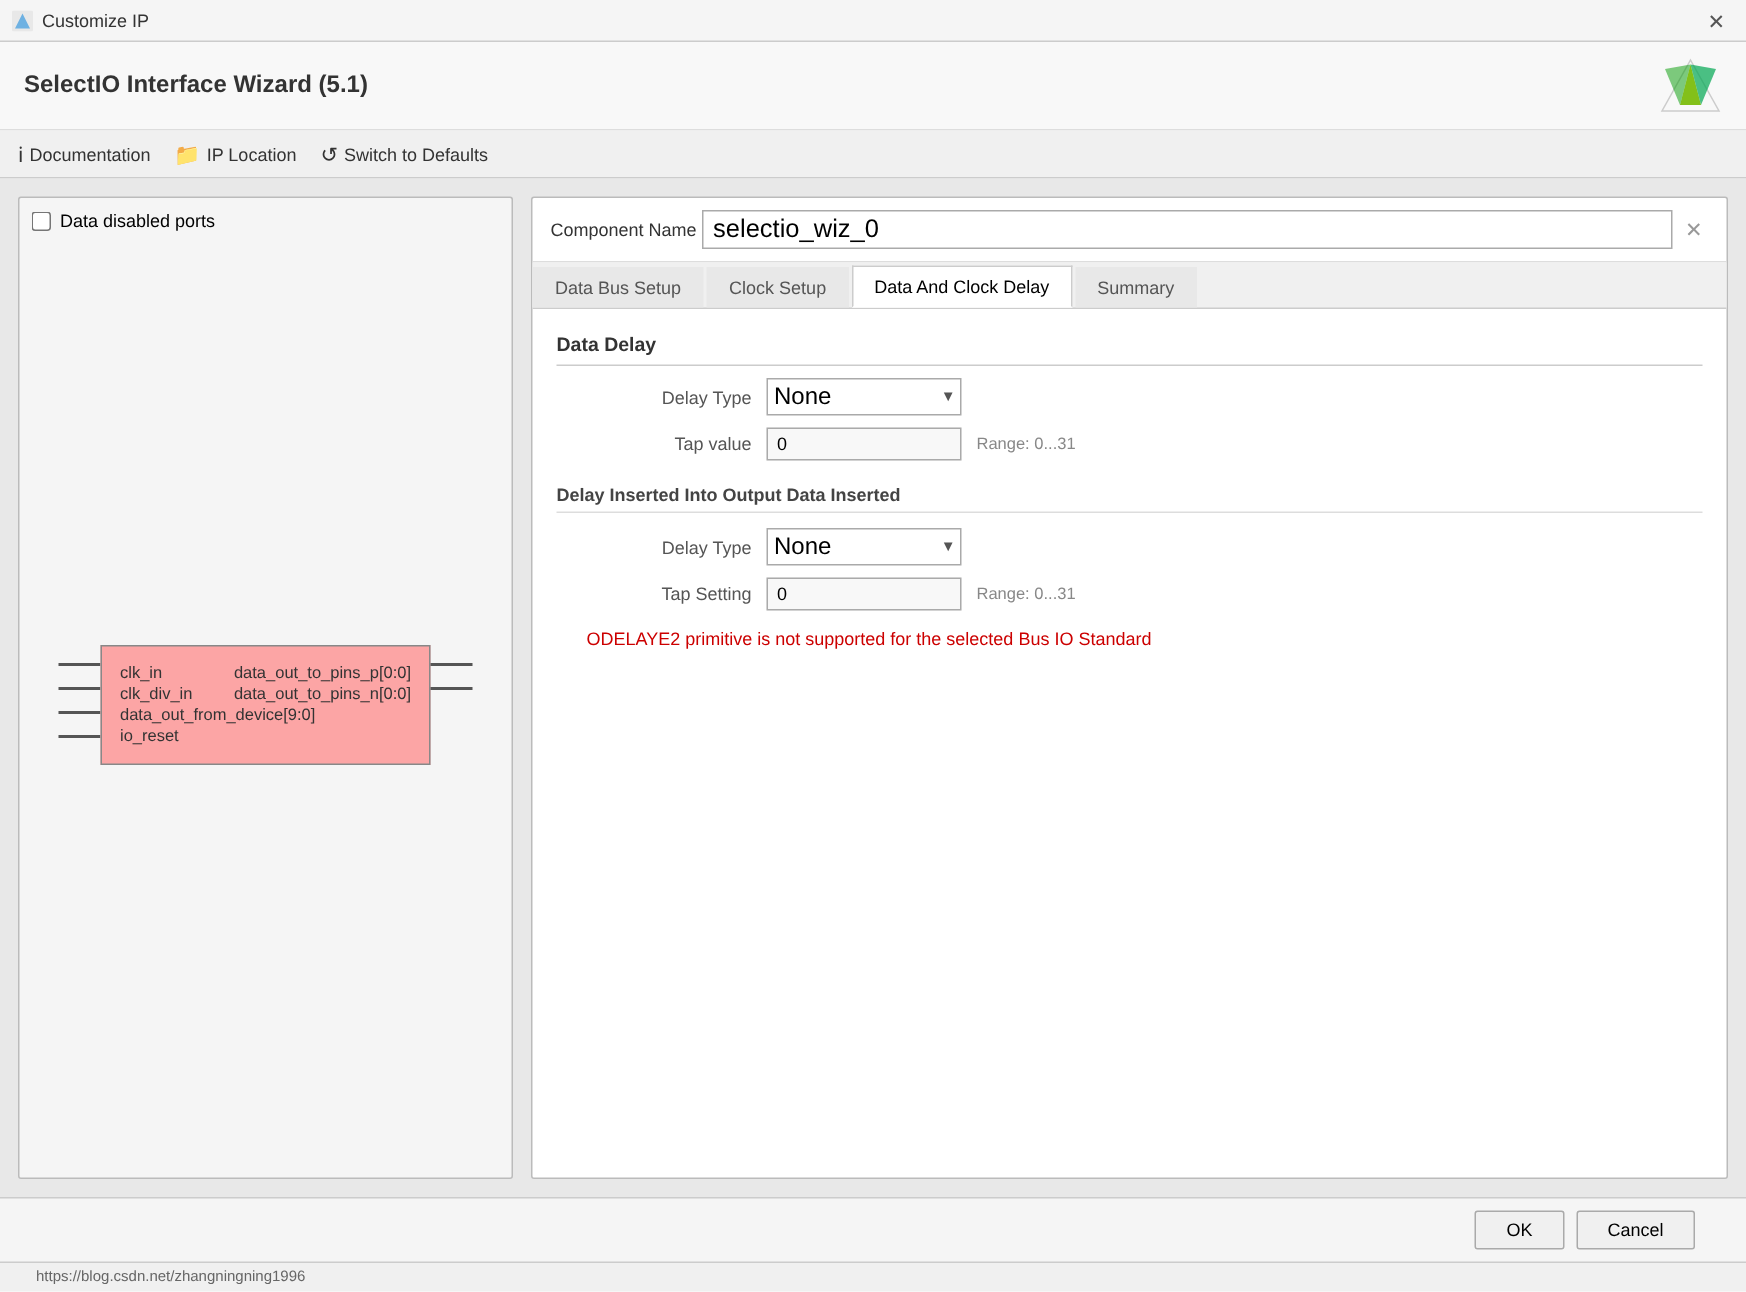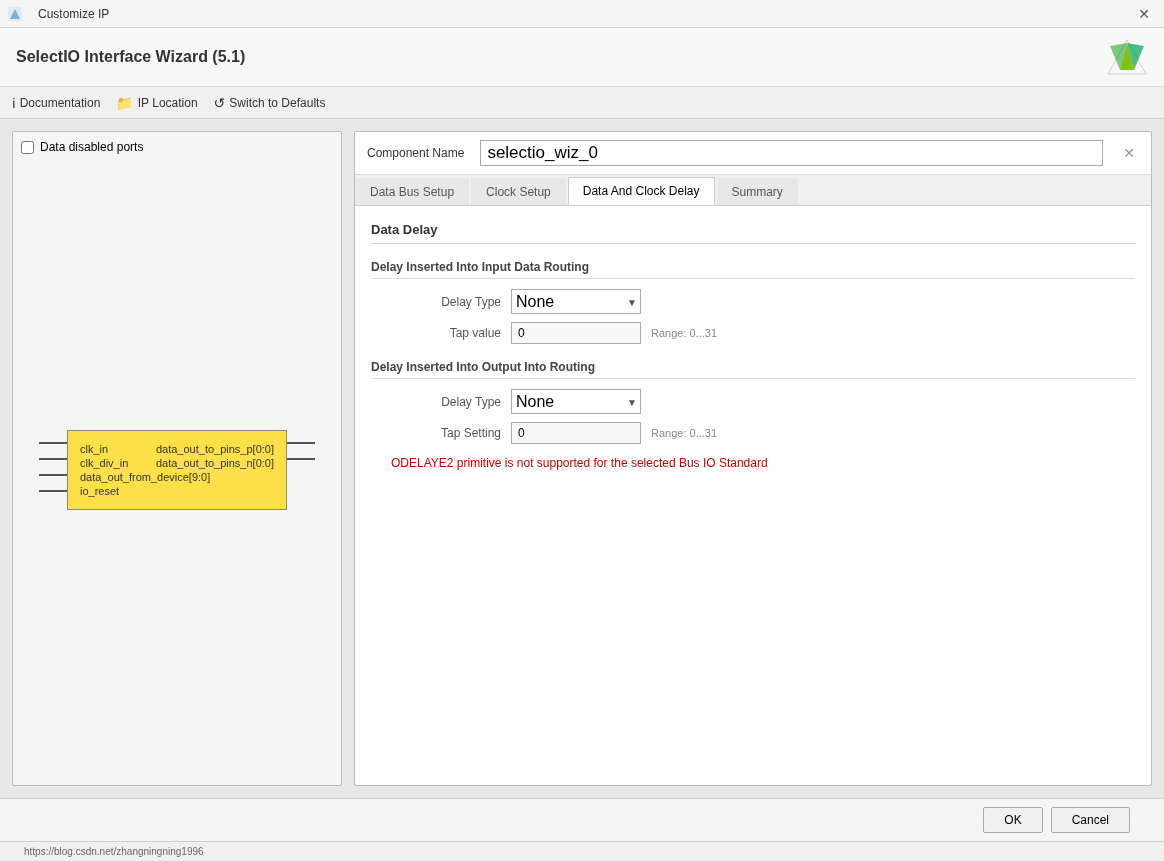--- a/index.html
+++ b/index.html
@@ -19,21 +19,21 @@
       align-items: center;
       justify-content: space-between;
       background: #f5f5f5;
       border-bottom: 1px solid #ccc;
       padding: 4px 8px;
       height: 28px;
     }
     .title-bar-left {
       display: flex;
       align-items: center;
-      gap: 16px;
+      gap: 6px;
       font-size: 12px;
       color: #333;
     }
     .close-btn {
       background: none;
       border: none;
       cursor: pointer;
       font-size: 14px;
       color: #555;
       padding: 2px 6px;
@@ -114,21 +114,21 @@
     }
     .diagram-area {
       flex: 1;
       display: flex;
       align-items: center;
       justify-content: center;
       position: relative;
     }
     .component-box {
       border: 1px solid #888;
-      background: #fde047;
+      background: #fca5a5;
       padding: 10px 12px;
       position: relative;
       min-width: 220px;
       text-align: center;
     }
     .component-port-row {
       display: flex;
       justify-content: space-between;
       align-items: center;
       margin: 2px 0;
@@ -145,21 +145,21 @@
       display: flex;
       flex-direction: column;
     }
 
     
     .component-name-row {
       display: flex;
       align-items: center;
       padding: 8px 12px;
       border-bottom: 1px solid #ddd;
-      gap: 16px;
+      gap: 4px;
     }
     .component-name-label {
       font-size: 12px;
       color: #333;
       white-space: nowrap;
     }
     .component-name-input {
       flex: 1;
       border: 1px solid #aaa;
       padding: 2px 6px;
@@ -417,41 +417,40 @@
         </div>
         <div class="tab">
           <span>Summary</span>
         </div>
       </div>
 
       <div class="tab-content">
 
         <div class="section-title">Data Delay</div>
 
-        <div class="subsection-title">Delay Inserted Into Input Data Routing</div>
 
         <div class="form-row">
           <span class="form-label">Delay Type</span>
           <div class="select-wrapper">
             <select>
               <option>None</option>
               <option>Fixed</option>
               <option>Variable</option>
             </select>
             <span class="select-arrow">▼</span>
           </div>
         </div>
 
         <div class="form-row">
           <span class="form-label">Tap value</span>
           <input class="form-input" type="text" value="0" style="">
           <span class="form-range">Range: 0...31</span>
         </div>
 
-        <div class="subsection-title">Delay Inserted Into Output Into Routing</div>
+        <div class="subsection-title">Delay Inserted Into Output Data Inserted</div>
 
         <div class="form-row">
           <span class="form-label">Delay Type</span>
           <div class="select-wrapper">
             <select>
               <option>None</option>
               <option>Fixed</option>
               <option>Variable</option>
             </select>
             <span class="select-arrow">▼</span>

